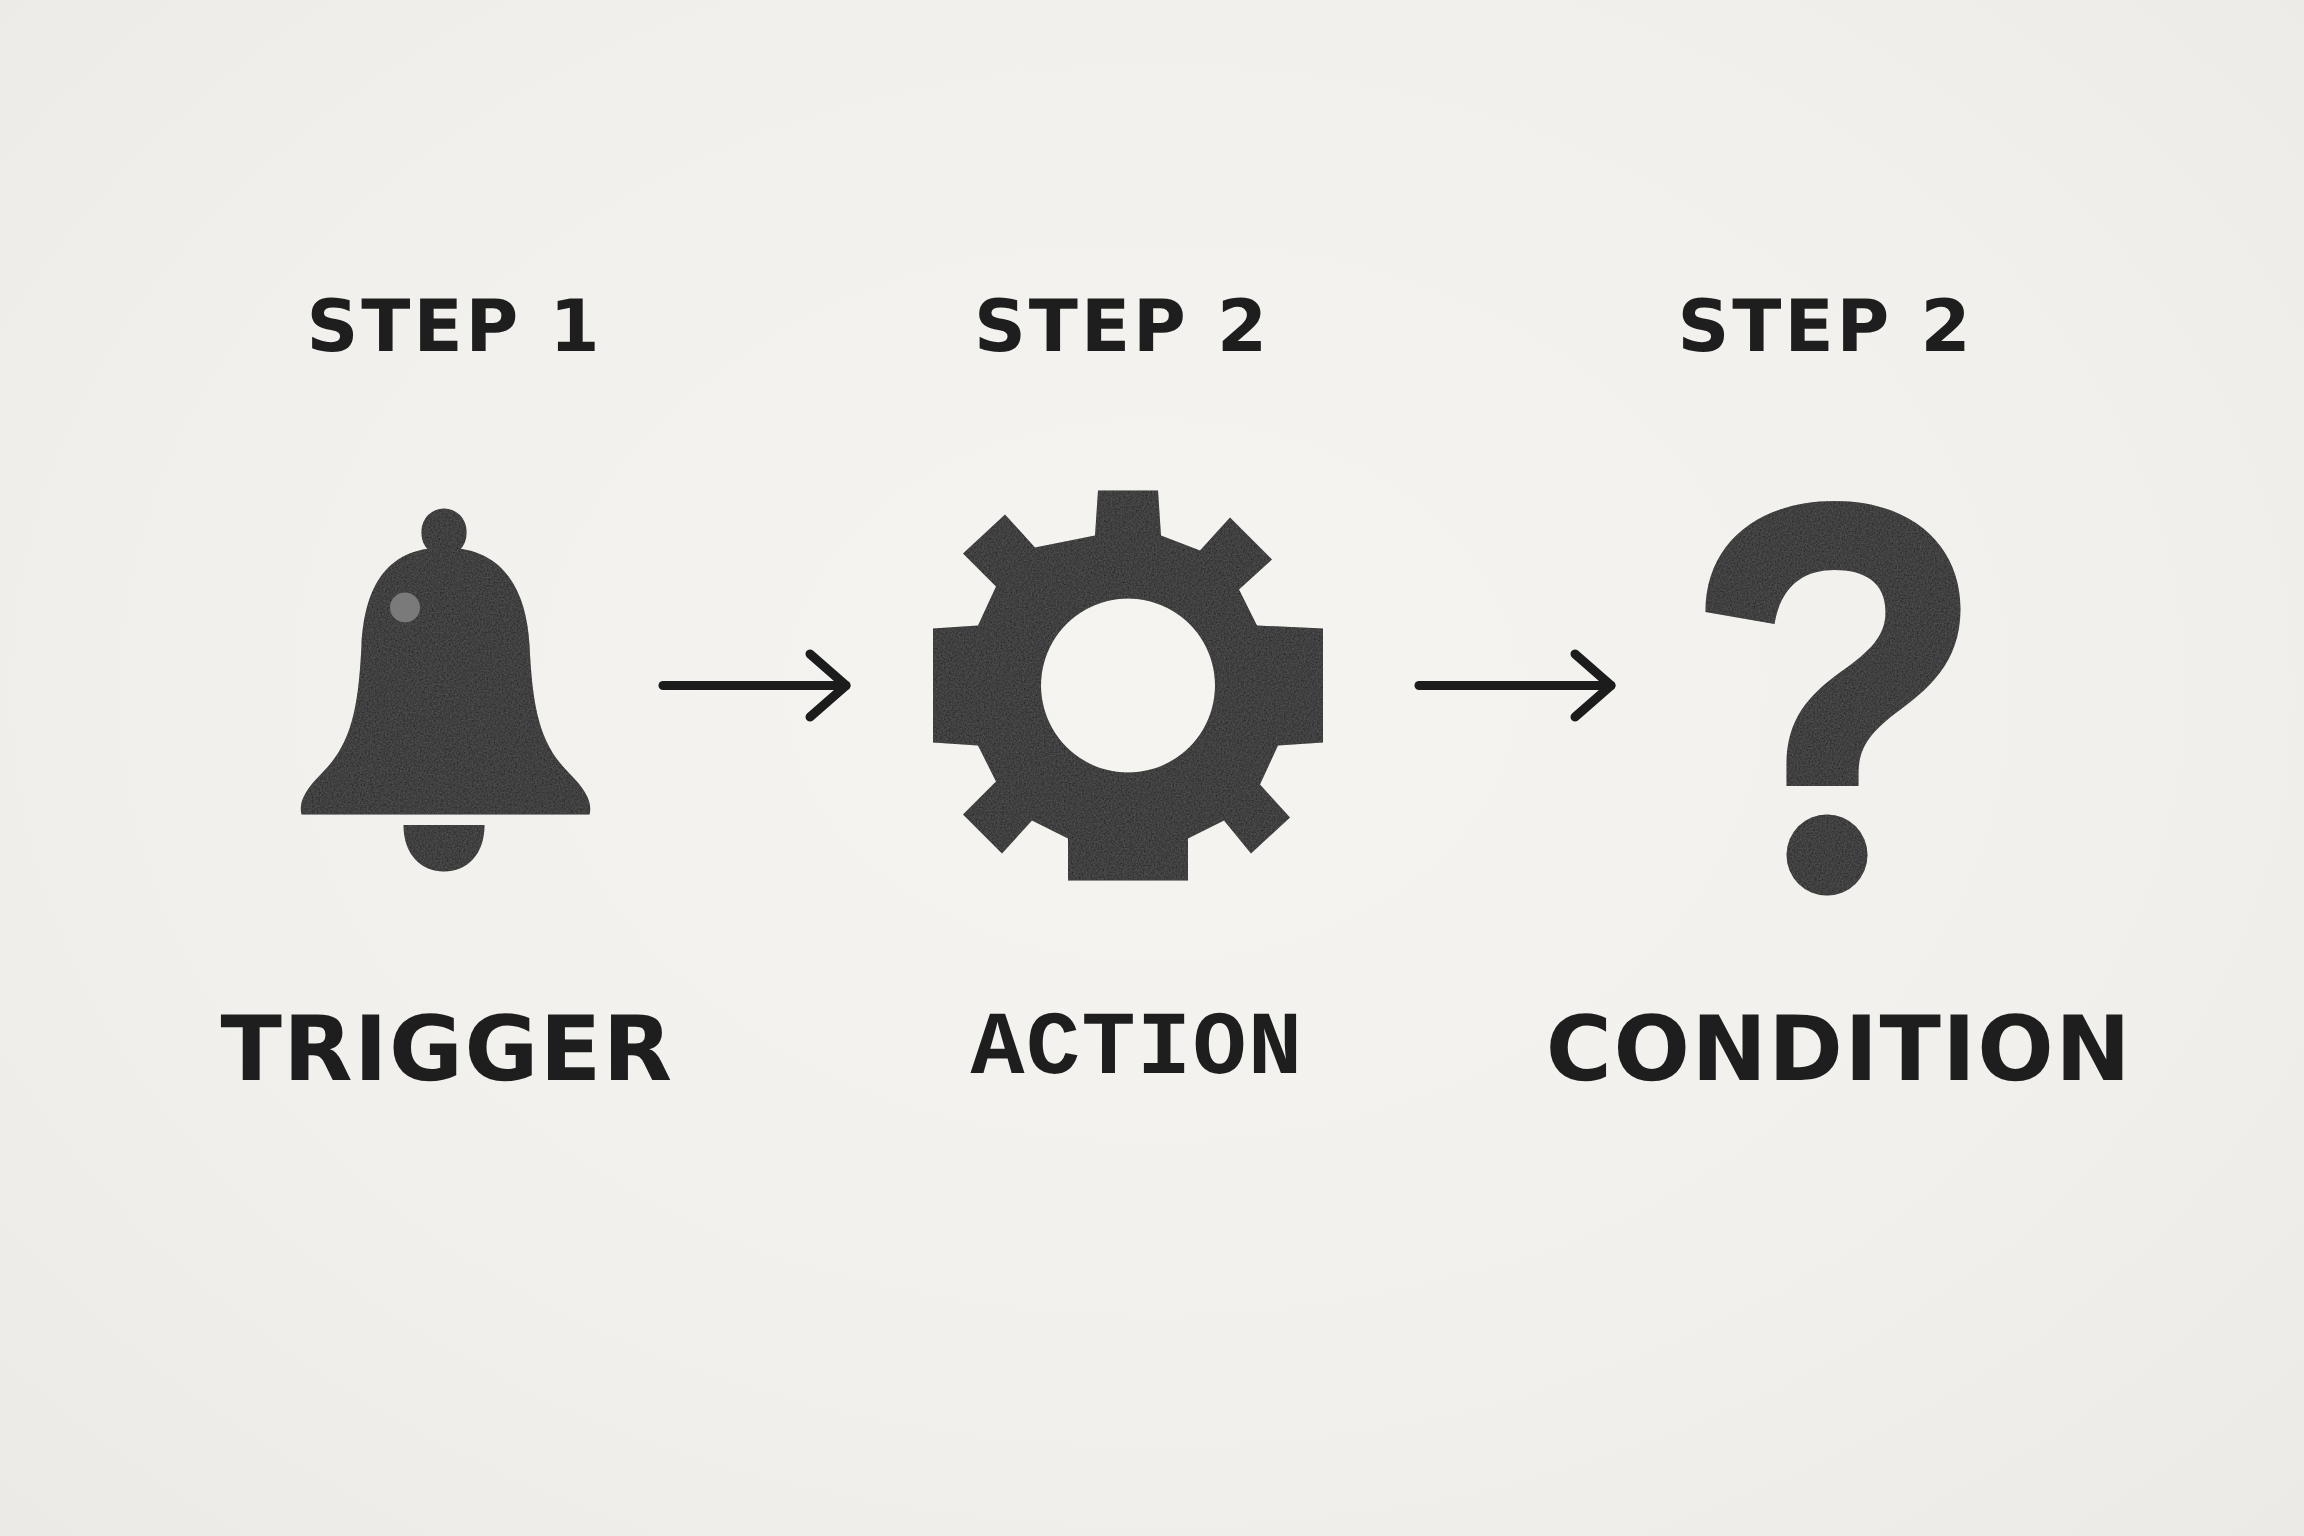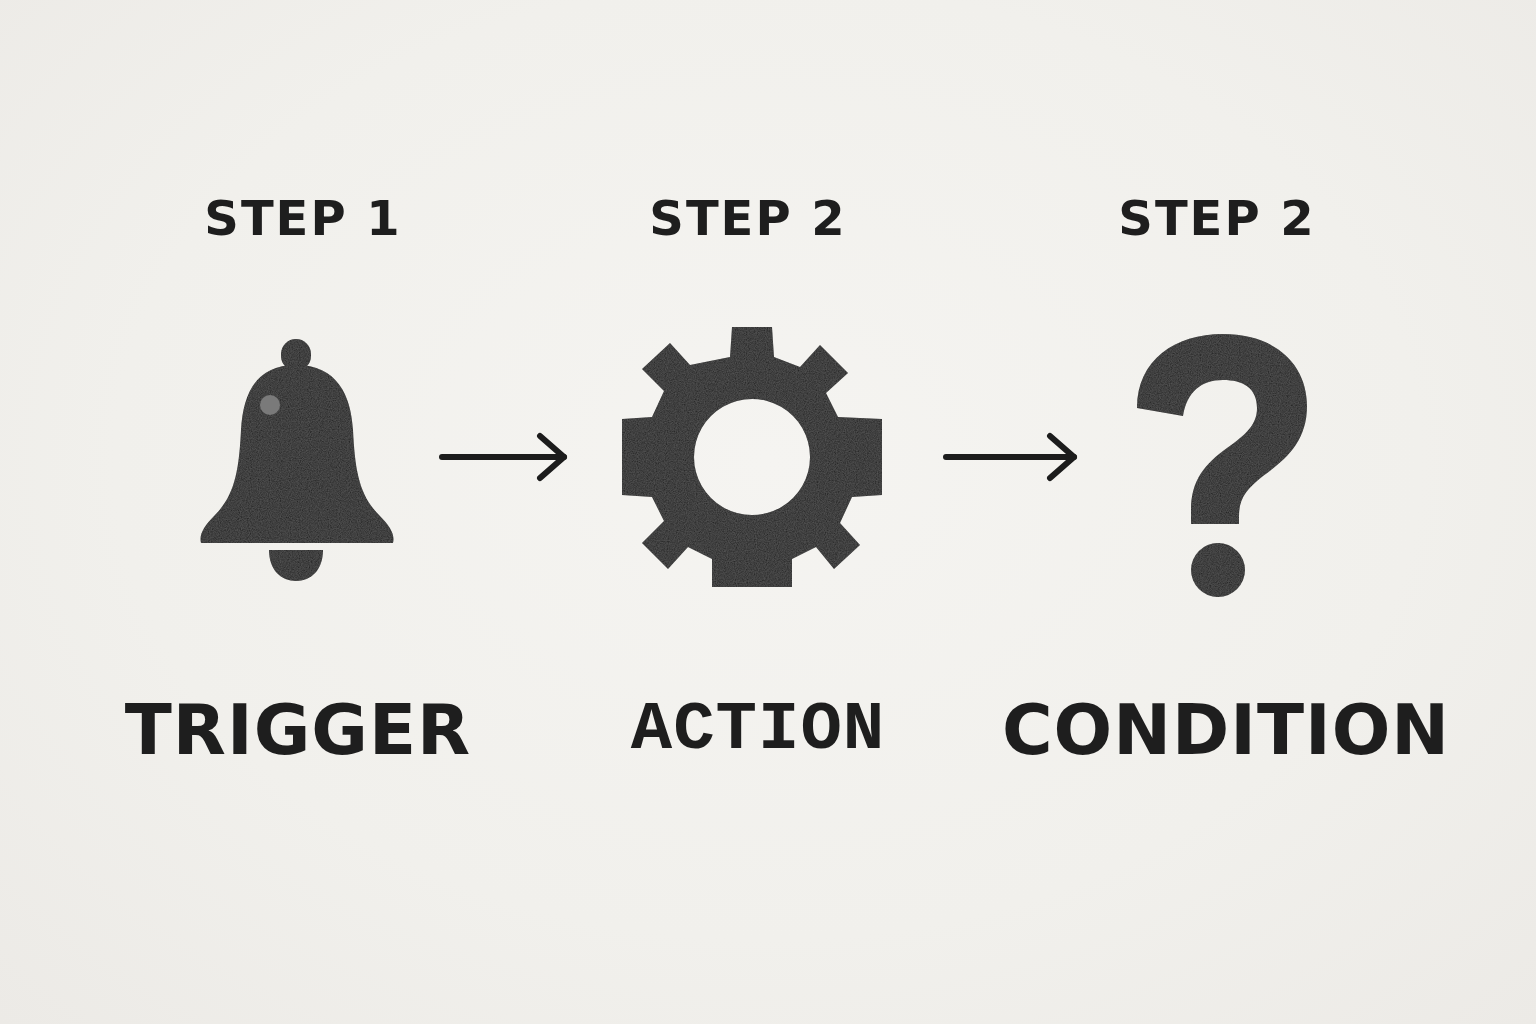--- a/index.html
+++ b/index.html
@@ -18,21 +18,21 @@
     .step-label, .name-label {
       position: absolute;
       font-weight: bold;
       letter-spacing: 2px;
       text-align: center;
       white-space: nowrap;
       transform: translateX(-50%);
       color: #1e1e1e;
     }
     .step-label { top: 190px; font-size: 48px; line-height: 56px; }
-    .name-label { top: 700px; font-size: 69px; line-height: 60px; letter-spacing: 1px; }
+    .name-label { top: 670px; font-size: 60px; line-height: 60px; letter-spacing: 1px; }
     .icon {
       position: absolute;
     }
     .icon svg { display: block; overflow: visible; }
     .arrow { position: absolute; }
   </style>
 </head>
 <body>
 
 <div class="paper"></div>

